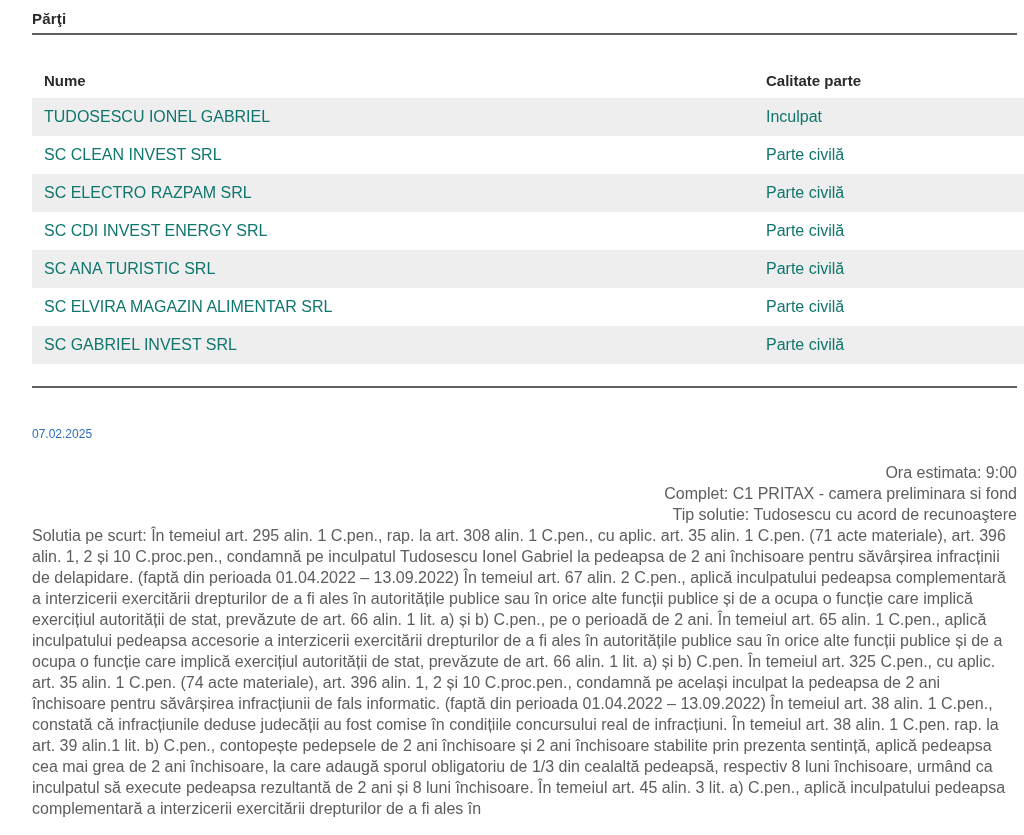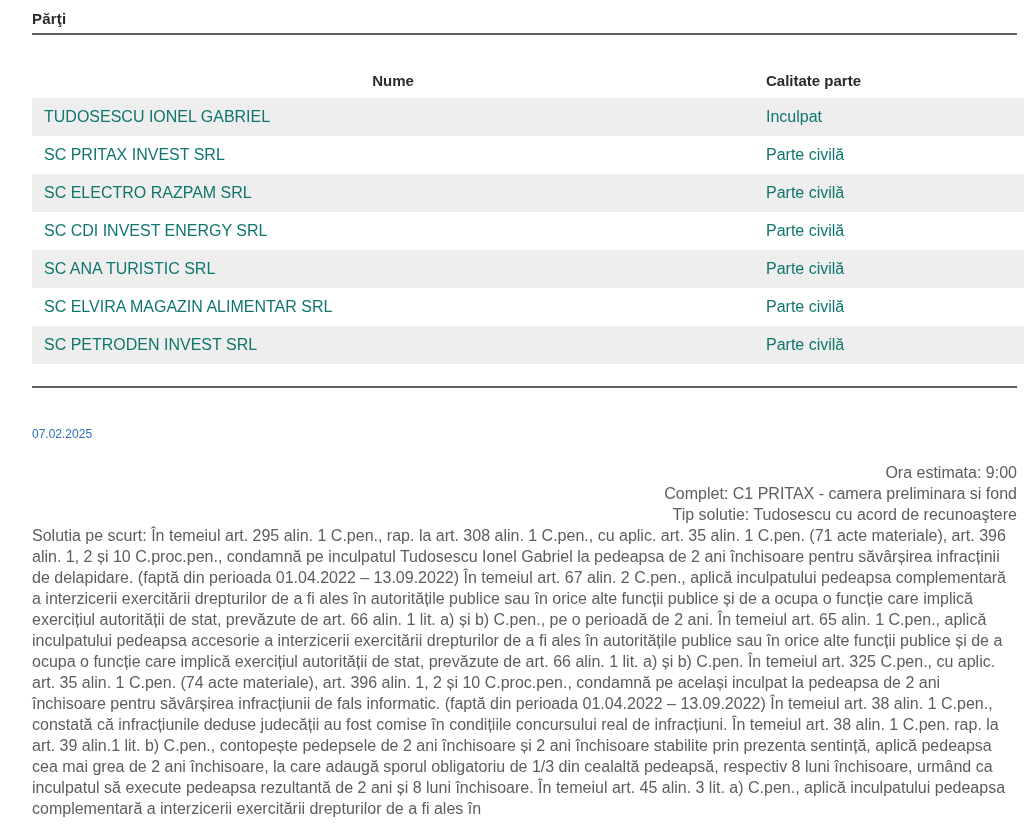--- a/index.html
+++ b/index.html
@@ -37,21 +37,21 @@
     margin-top: 28px;
     table-layout: fixed;
   }
   table.parties th {
     text-align: left;
     font-size: 15px;
     font-weight: bold;
     color: #2b2b2b;
     padding: 9px 12px;
   }
-  table.parties th.col-name  { width: 698px; text-align: center; }
+  table.parties th.col-name  { width: 698px; }
   table.parties th.col-role  { width: 287px; }
   table.parties td {
     font-size: 16px;
     color: #0f766e;
     padding: 0 12px;
     height: 38px;
     vertical-align: middle;
     white-space: nowrap;
     overflow: hidden;
   }
@@ -97,41 +97,41 @@
           <th class="col-name">Nume</th>
           <th class="col-role">Calitate parte</th>
         </tr>
       </thead>
       <tbody>
         <tr>
           <td>TUDOSESCU IONEL GABRIEL</td>
           <td>Inculpat</td>
         </tr>
         <tr>
-          <td>SC PRITAX INVEST SRL</td>
+          <td>SC CLEAN INVEST SRL</td>
           <td>Parte civilă</td>
         </tr>
         <tr>
           <td>SC ELECTRO RAZPAM SRL</td>
           <td>Parte civilă</td>
         </tr>
         <tr>
           <td>SC CDI INVEST ENERGY SRL</td>
           <td>Parte civilă</td>
         </tr>
         <tr>
           <td>SC ANA TURISTIC SRL</td>
           <td>Parte civilă</td>
         </tr>
         <tr>
           <td>SC ELVIRA MAGAZIN ALIMENTAR SRL</td>
           <td>Parte civilă</td>
         </tr>
         <tr>
-          <td>SC PETRODEN INVEST SRL</td>
+          <td>SC GABRIEL INVEST SRL</td>
           <td>Parte civilă</td>
         </tr>
       </tbody>
     </table>
   </div>
 
   <div class="hearings-block">
     <hr class="section-rule">
 
     <div class="hearing">

